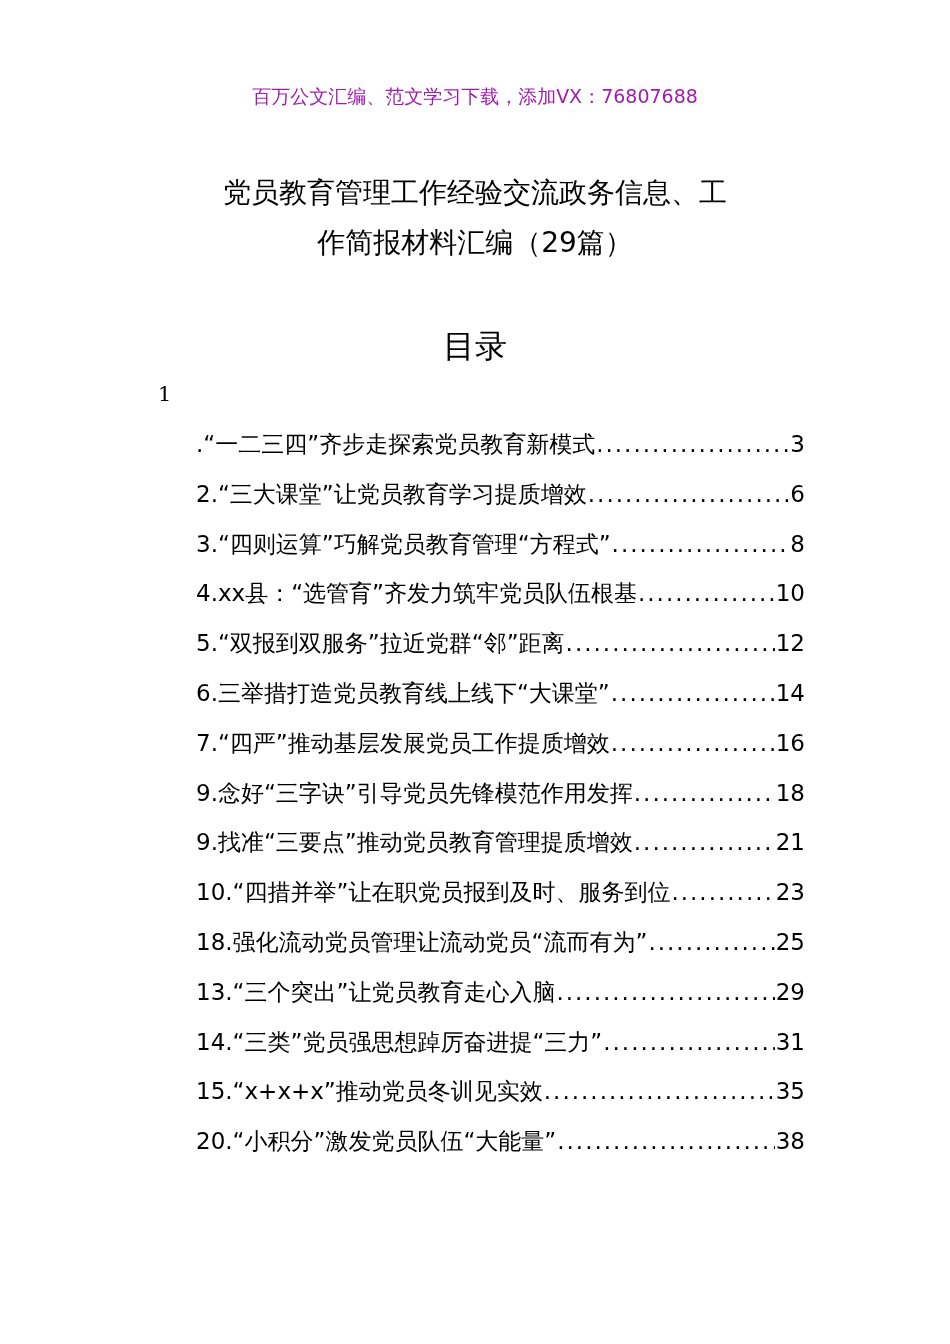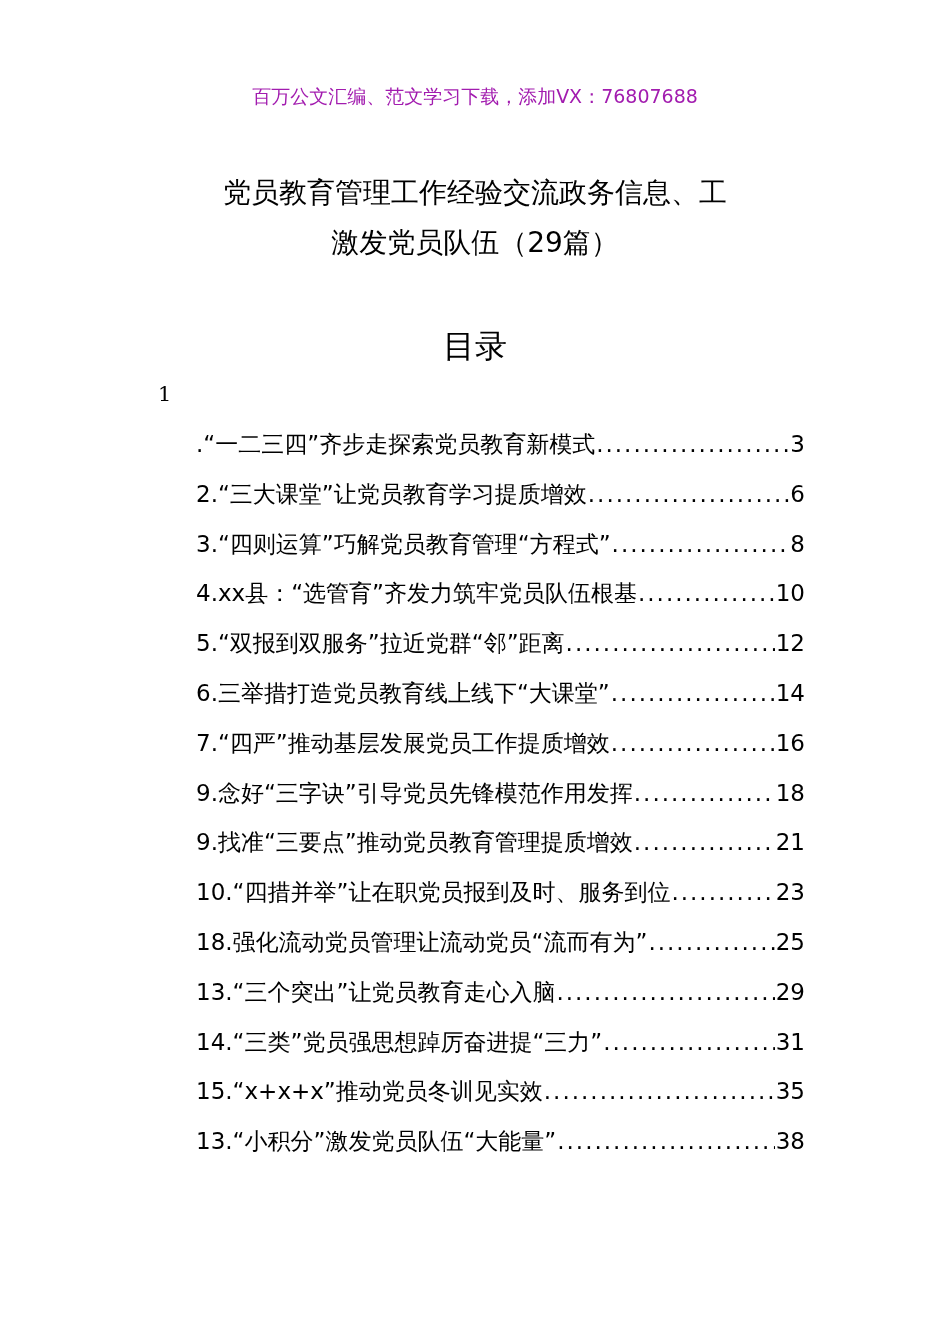--- a/index.html
+++ b/index.html
@@ -88,21 +88,21 @@
       text-align: right;
     }
   </style>
 </head>
 <body>
 
 <div class="header-note">百万公文汇编、范文学习下载，添加VX：76807688</div>
 
 <div class="doc-title">
   <div>党员教育管理工作经验交流政务信息、工</div>
-  <div>激发党员队伍（29篇）</div>
+  <div>作简报材料汇编（29篇）</div>
 </div>
 
 <div class="toc-heading">目录</div>
 
 <div class="stray-number">1</div>
 
 <ul class="toc-list">
   <li class="toc-item">
       <span class="toc-text">.“一二三四”齐步走探索党员教育新模式</span>
       <span class="toc-leader"></span>
@@ -167,17 +167,17 @@
       <span class="toc-text">14.“三类”党员强思想踔厉奋进提“三力”</span>
       <span class="toc-leader"></span>
       <span class="toc-page">31</span>
     </li>
   <li class="toc-item">
       <span class="toc-text">15.“x+x+x”推动党员冬训见实效</span>
       <span class="toc-leader"></span>
       <span class="toc-page">35</span>
     </li>
   <li class="toc-item">
-      <span class="toc-text">13.“小积分”激发党员队伍“大能量”</span>
+      <span class="toc-text">20.“小积分”激发党员队伍“大能量”</span>
       <span class="toc-leader"></span>
       <span class="toc-page">38</span>
     </li>
 </ul>
 
 </body></html>

